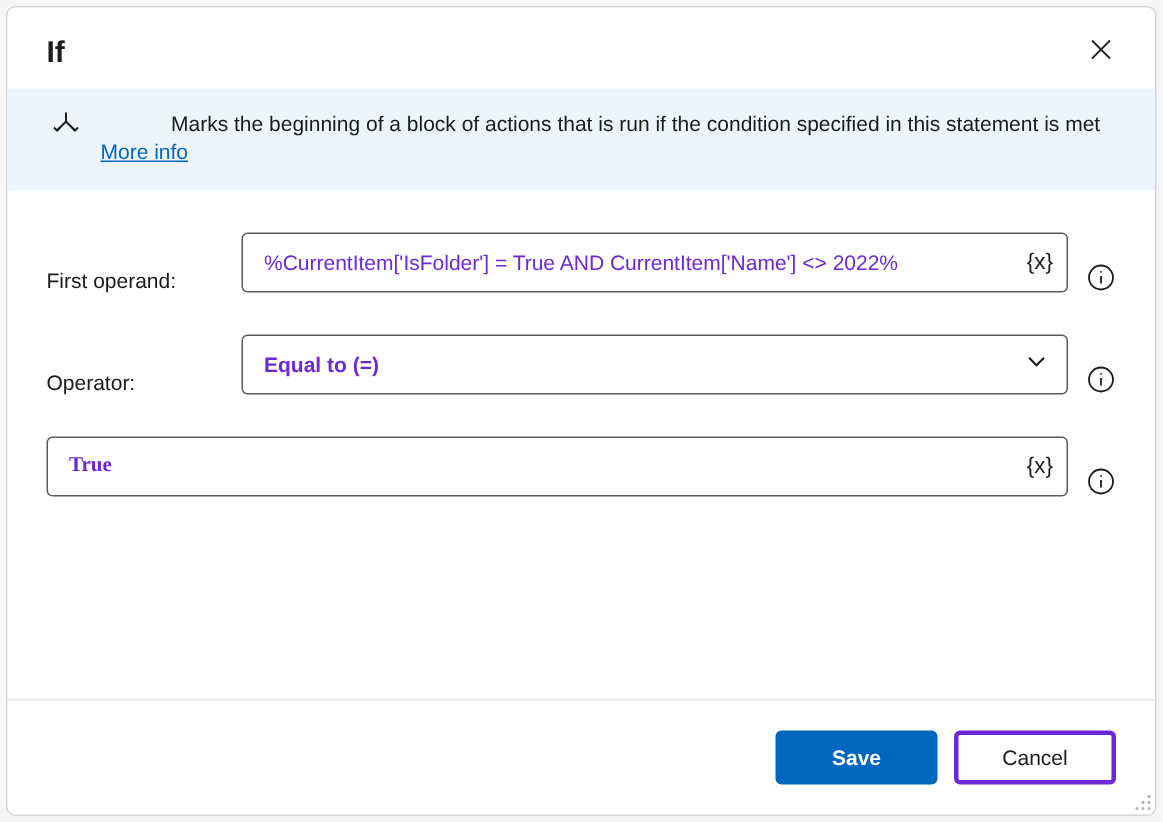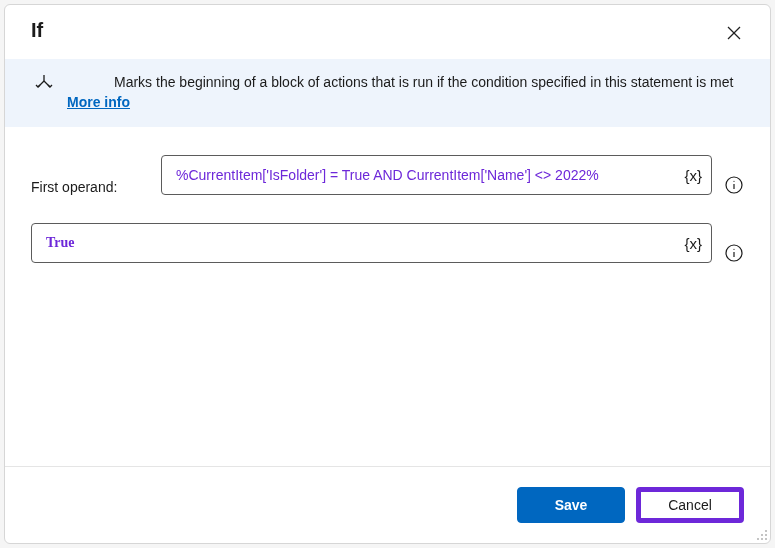--- a/index.html
+++ b/index.html
@@ -13,21 +13,21 @@
     height: 540px;
     background: #fff;
     border: 1px solid #d6d6d6;
     border-radius: 6px;
     display: flex;
     flex-direction: column;
     position: relative;
   }
   .header {
     display: flex;
-    align-items: flex-start;
+    align-items: flex-end;
     justify-content: space-between;
     padding: 14px 22px 12px 26px;
   }
   .title {
     font-size: 20px;
     font-weight: 600;
     color: #1b1b1b;
   }
   .close-btn {
     width: 28px;
@@ -54,21 +54,20 @@
     font-size: 14px;
     color: #1b1b1b;
     line-height: 1.4;
     margin-left: 47px;
   }
   .more-info {
     color: #0067c0;
     text-decoration: underline;
     font-size: 14px;
     cursor: pointer;
-    font-weight: bold;
   }
   .content {
     padding: 28px 26px 10px 26px;
     flex: 1;
   }
   .section-title {
     font-size: 18px;
     font-weight: 400;
     color: #1b1b1b;
     margin-bottom: 26px;
@@ -153,21 +152,21 @@
   }
   .btn-primary {
     background: #0067c0;
     color: #fff;
     border: 1px solid #0067c0;
     font-weight: 600;
   }
   .btn-secondary {
     background: #fff;
     color: #1b1b1b;
-    border: 5px solid #6d28d9;
+    border: 3px solid #6d28d9;
   }
   .resize-handle {
     position: absolute;
     right: 1px;
     bottom: 1px;
     width: 14px;
     height: 14px;
     color: #b0b0b0;
     cursor: nwse-resize;
   }
@@ -214,20 +213,40 @@
       </div>
       <div class="info-circle">
         <svg width="18" height="18" viewBox="0 0 18 18" fill="none" stroke="currentColor" stroke-width="1.2">
           <circle cx="9" cy="9" r="8"></circle>
             <circle cx="9" cy="5.3" r="0.6" fill="currentColor" stroke="none"></circle>
             <line x1="9" y1="8" x2="9" y2="13"></line>
         </svg>
       </div>
     </div>
 
+    <div class="row">
+      <div class="label">Operator:</div>
+      <div class="field-wrap">
+        <select class="select-input">
+          <option>Equal to (=)</option>
+        </select>
+        <span class="chevron">
+          <svg width="14" height="14" viewBox="0 0 14 14" fill="none" stroke="currentColor" stroke-width="1.4">
+            <polyline points="2,5 7,10 12,5"></polyline>
+          </svg>
+        </span>
+      </div>
+      <div class="info-circle">
+        <svg width="18" height="18" viewBox="0 0 18 18" fill="none" stroke="currentColor" stroke-width="1.2">
+          <circle cx="9" cy="9" r="8"></circle>
+            <circle cx="9" cy="5.3" r="0.6" fill="currentColor" stroke="none"></circle>
+            <line x1="9" y1="8" x2="9" y2="13"></line>
+        </svg>
+      </div>
+    </div>
 
     <div class="row">
       <div class="field-wrap">
         <input type="text" class="text-input" style="font-weight: 600; font-family: Liberation Serif, serif;" value="True">
         <span class="var-badge">{x}</span>
       </div>
       <div class="info-circle">
         <svg width="18" height="18" viewBox="0 0 18 18" fill="none" stroke="currentColor" stroke-width="1.2">
           <circle cx="9" cy="9" r="8"></circle>
             <circle cx="9" cy="5.3" r="0.6" fill="currentColor" stroke="none"></circle>

